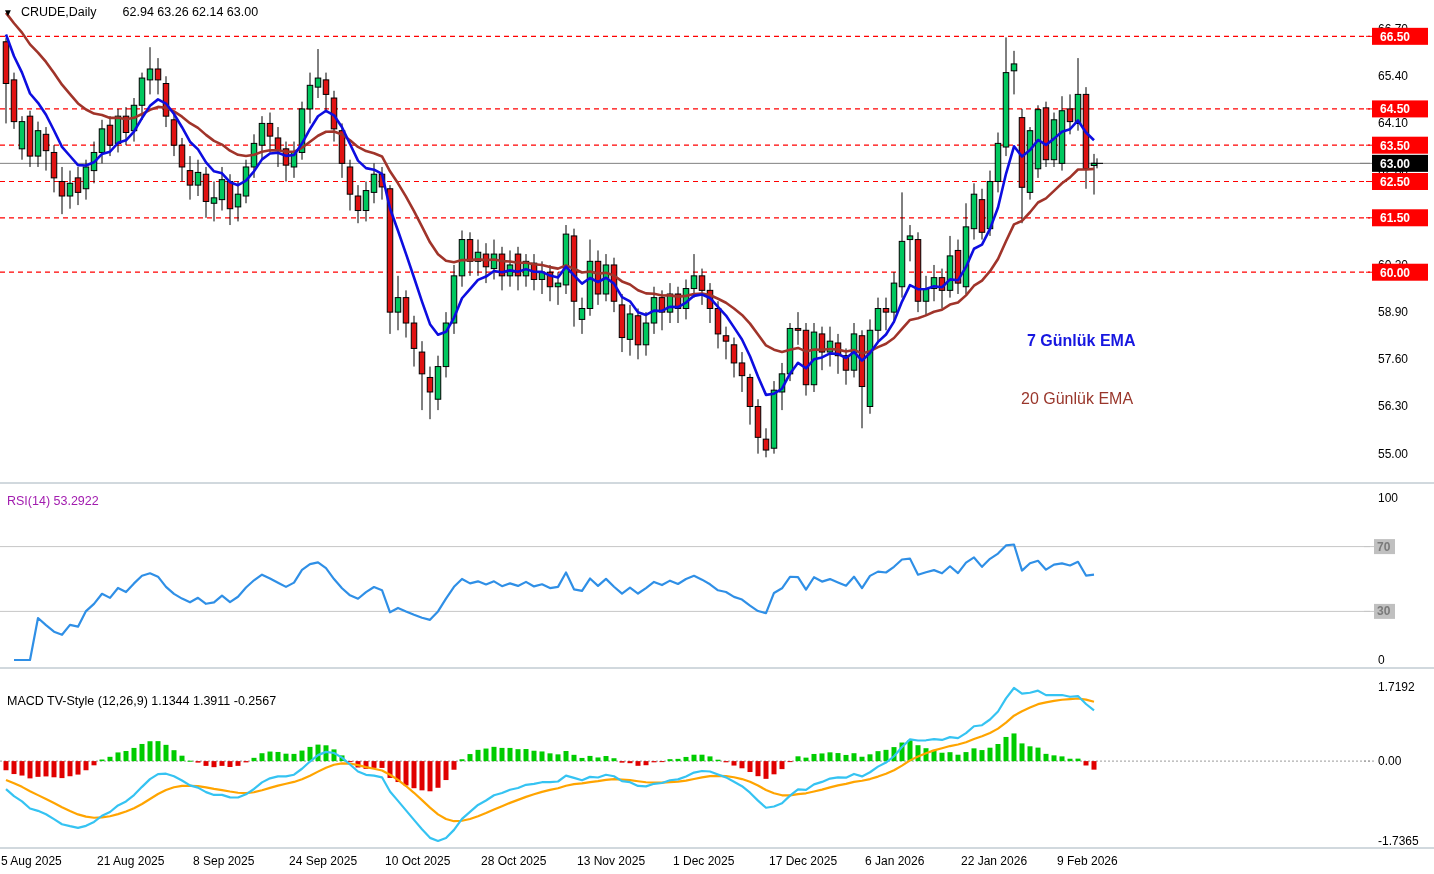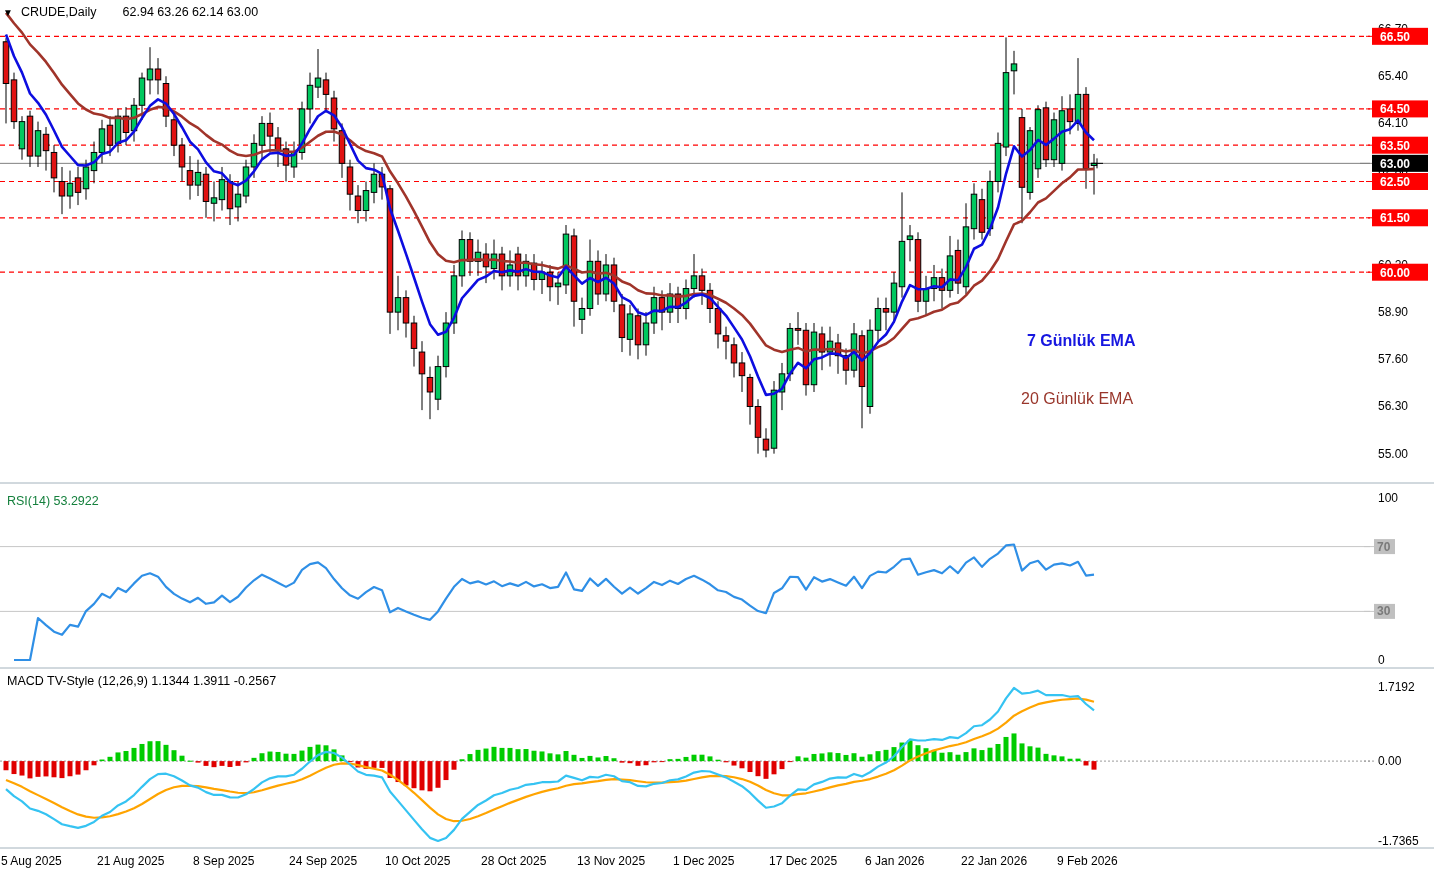--- a/index.html
+++ b/index.html
@@ -5,22 +5,22 @@
   html,body{margin:0;padding:0;background:#ffffff;}
   .stage{position:relative;width:1434px;height:874px;background:#fff;overflow:hidden;
          font-family:"Liberation Sans",sans-serif;-webkit-font-smoothing:antialiased;}
   #chart{position:absolute;left:0;top:0;}
   .hdr{position:absolute;left:3px;top:5px;font-size:12.5px;font-weight:500;color:#000;
        display:flex;align-items:center;gap:6px;z-index:5;}
   .hdr .tri{font-size:10px;cursor:pointer;margin-right:2px;}
   .hdr .ohlc{margin-left:20px;}
   .legend7{position:absolute;left:1027px;top:332px;font-size:16px;color:#1717e0;z-index:5;font-weight:bold;}
   .legend20{position:absolute;left:1021px;top:358px;font-size:16px;color:#99362b;z-index:5;margin-top:32px;}
-  .rsilab{position:absolute;left:7px;top:494px;font-size:12.5px;color:#15803d;z-index:5;text-align:right;}
-  .macdlab{position:absolute;left:7px;top:674px;font-size:12.5px;color:#000;z-index:5;}
+  .rsilab{position:absolute;left:7px;top:494px;font-size:12.5px;color:#a21caf;z-index:5;text-align:right;}
+  .macdlab{position:absolute;left:7px;top:694px;font-size:12.5px;color:#000;z-index:5;}
   text{font-family:"Liberation Sans",sans-serif;}
 </style>
 </head>
 <body>
 
 <div class="stage">
   <svg id="chart" width="1434" height="874">
       <line x1="0" y1="36.33064516129042" x2="1370" y2="36.33064516129042" stroke="#ff0000" stroke-width="1.2" stroke-dasharray="5 4"></line>
       <line x1="0" y1="108.91129032258071" x2="1370" y2="108.91129032258071" stroke="#ff0000" stroke-width="1.2" stroke-dasharray="5 4"></line>
       <line x1="0" y1="145.20161290322585" x2="1370" y2="145.20161290322585" stroke="#ff0000" stroke-width="1.2" stroke-dasharray="5 4"></line>

